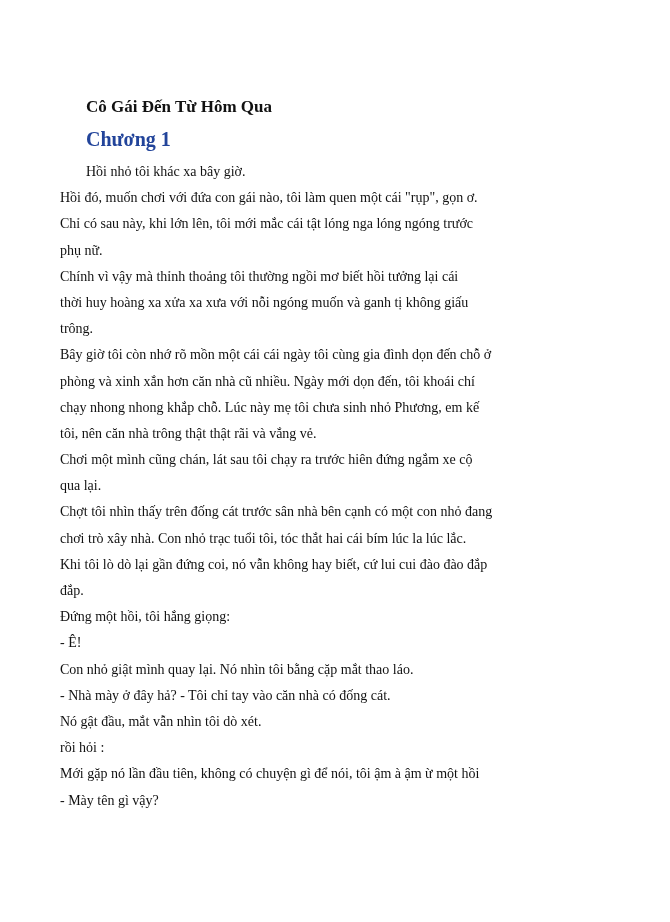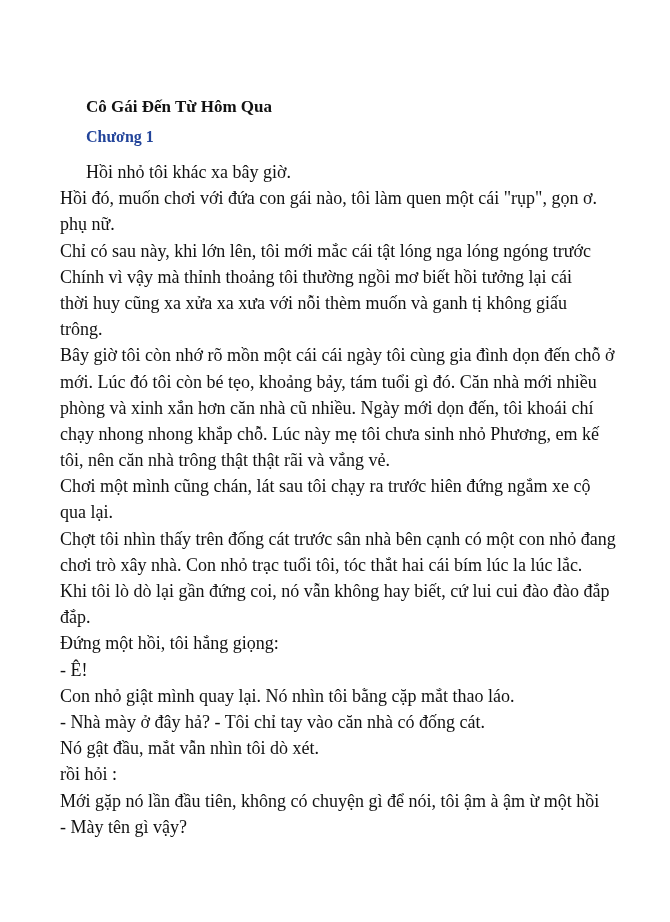--- a/index.html
+++ b/index.html
@@ -1,40 +1,39 @@
 <!DOCTYPE html>
 <html><head>
 <meta charset="utf-8">
 <style>
   html, body { margin: 0; padding: 0; background: #ffffff; }
   body { width: 670px; height: 922px; position: relative; overflow: hidden;
          font-family: "Liberation Serif", "DejaVu Serif", serif; color: #111; }
   .page { position: absolute; left: 0; top: 0; width: 670px; height: 922px; background: #fff; }
   .title { position: absolute; left: 86px; top: 97px; font-size: 17px; font-weight: bold; color: #111; white-space: nowrap; }
-  .chapter { position: absolute; left: 86px; top: 128px; font-size: 16px; font-weight: bold; color: #22449a; white-space: nowrap; }
-  .body { position: absolute; left: 60px; top: 159px; width: 560px; font-size: 18px; line-height: 26.2px; }
+  .chapter { position: absolute; left: 86px; top: 128px; font-size: 20px; font-weight: bold; color: #22449a; white-space: nowrap; }
+  .body { position: absolute; left: 60px; top: 159px; width: 560px; font-size: 14px; line-height: 26.2px; }
   .line { white-space: nowrap; height: 26.2px; }
   .indent { padding-left: 26px; }
 </style>
 </head>
 <body>
 
 <div class="page">
   <div class="title">Cô Gái Đến Từ Hôm Qua</div>
   <div class="chapter">Chương 1</div>
   <div class="body">
     <div class="line indent">Hồi nhỏ tôi khác xa bây giờ.</div>
     <div class="line">Hồi đó, muốn chơi với đứa con gái nào, tôi làm quen một cái "rụp", gọn ơ.</div>
+    <div class="line">Chỉ có sau này, khi lớn lên, tôi mới mắc cái tật lóng nga lóng ngóng trước</div>
     <div class="line">phụ nữ.</div>
-    <div class="line">Chỉ có sau này, khi lớn lên, tôi mới mắc cái tật lóng nga lóng ngóng trước</div>
     <div class="line">Chính vì vậy mà thỉnh thoảng tôi thường ngồi mơ biết hồi tưởng lại cái</div>
-    <div class="line">thời huy cũng xa xửa xa xưa với nỗi thèm muốn và ganh tị không giấu</div>
+    <div class="line">thời huy hoàng xa xửa xa xưa với nỗi ngóng muốn và ganh tị không giấu</div>
     <div class="line">trông.</div>
     <div class="line">Bây giờ tôi còn nhớ rõ mồn một cái cái ngày tôi cùng gia đình dọn đến chỗ ở</div>
-    <div class="line">mới. Lúc đó tôi còn bé tẹo, khoảng bảy, tám tuổi gì đó. Căn nhà mới nhiều</div>
     <div class="line">phòng và xinh xắn hơn căn nhà cũ nhiều. Ngày mới dọn đến, tôi khoái chí</div>
     <div class="line">chạy nhong nhong khắp chỗ. Lúc này mẹ tôi chưa sinh nhỏ Phương, em kế</div>
     <div class="line">tôi, nên căn nhà trông thật thật rãi và vắng vẻ.</div>
     <div class="line">Chơi một mình cũng chán, lát sau tôi chạy ra trước hiên đứng ngắm xe cộ</div>
     <div class="line">qua lại.</div>
     <div class="line">Chợt tôi nhìn thấy trên đống cát trước sân nhà bên cạnh có một con nhỏ đang</div>
     <div class="line">chơi trò xây nhà. Con nhỏ trạc tuổi tôi, tóc thắt hai cái bím lúc la lúc lắc.</div>
     <div class="line">Khi tôi lò dò lại gần đứng coi, nó vẫn không hay biết, cứ lui cui đào đào đắp</div>
     <div class="line">đắp.</div>
     <div class="line">Đứng một hồi, tôi hắng giọng:</div>

